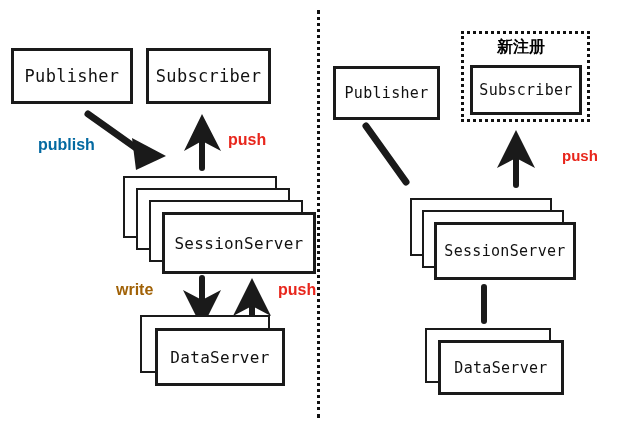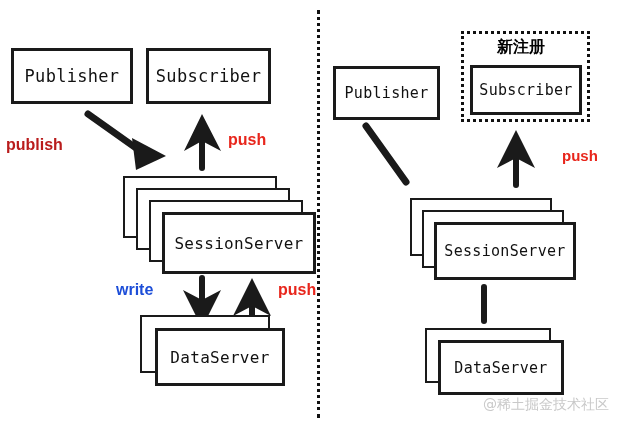--- a/index.html
+++ b/index.html
@@ -82,40 +82,40 @@
   </div>
 
   <div class="node-box" style="left:146px; top:48px; width:125px; height:56px;">
     <span class="node-label" style="font-size:17px;">Subscriber</span>
   </div>
 
   <svg class="arrow-svg" style="left:80px; top:108px;" width="110" height="70" viewBox="0 0 110 70">
     <line x1="8" y1="6" x2="63" y2="45" stroke="#1a1a1a" stroke-width="7" stroke-linecap="round"></line>
     <polygon points="52,30 86,48 56,62" fill="#1a1a1a"></polygon>
   </svg>
-  <div class="red-label" style="left:6px; top:136px; font-size:16px; color:#b91c1c;">publish</div>
+  <div class="red-label" style="left:38px; top:136px; font-size:16px; color:#0369a1;">publish</div>
 
   <svg class="arrow-svg" style="left:178px; top:110px;" width="48" height="60" viewBox="0 0 48 60">
     <line x1="24" y1="58" x2="24" y2="26" stroke="#1a1a1a" stroke-width="6" stroke-linecap="round"></line>
     <polygon points="24,4 43,41 24,31 6,41" fill="#1a1a1a"></polygon>
   </svg>
   <div class="red-label" style="left:228px; top:131px; font-size:16px; color:#e8261c;">push</div>
 
   <div class="stack-shadow" style="left:123px; top:176px; width:154px; height:62px;"></div>
   <div class="stack-shadow" style="left:136px; top:188px; width:154px; height:62px;"></div>
   <div class="stack-shadow" style="left:149px; top:200px; width:154px; height:62px;"></div>
   <div class="node-box" style="left:162px; top:212px; width:154px; height:62px; border-width:3px;">
     <span class="node-label" style="font-size:16px;">SessionServer</span>
   </div>
 
   <svg class="arrow-svg" style="left:178px; top:276px;" width="48" height="56" viewBox="0 0 48 56">
     <line x1="24" y1="2" x2="24" y2="26" stroke="#1a1a1a" stroke-width="6" stroke-linecap="round"></line>
     <polygon points="24,52 5,14 24,24 43,14" fill="#1a1a1a"></polygon>
   </svg>
-  <div class="red-label" style="left:116px; top:281px; font-size:16px; color:#1d4ed8;">write</div>
+  <div class="red-label" style="left:116px; top:281px; font-size:16px; color:#a16207;">write</div>
 
   <svg class="arrow-svg" style="left:228px; top:276px;" width="48" height="56" viewBox="0 0 48 56">
     <line x1="24" y1="54" x2="24" y2="26" stroke="#1a1a1a" stroke-width="6" stroke-linecap="round"></line>
     <polygon points="24,2 43,40 24,30 5,40" fill="#1a1a1a"></polygon>
   </svg>
   <div class="red-label" style="left:278px; top:281px; font-size:16px; color:#e8261c;">push</div>
 
   <div class="stack-shadow" style="left:140px; top:315px; width:130px; height:58px;"></div>
   <div class="node-box" style="left:155px; top:328px; width:130px; height:58px; border-width:3px;">
     <span class="node-label" style="font-size:16px;">DataServer</span>
@@ -152,15 +152,14 @@
 
   <svg class="arrow-svg" style="left:474px; top:285px;" width="20" height="40" viewBox="0 0 20 40">
     <line x1="10" y1="2" x2="10" y2="36" stroke="#1a1a1a" stroke-width="6" stroke-linecap="round"></line>
   </svg>
 
   <div class="stack-shadow" style="left:425px; top:328px; width:126px; height:55px;"></div>
   <div class="node-box" style="left:438px; top:340px; width:126px; height:55px; border-width:3px;">
     <span class="node-label" style="font-size:15px;">DataServer</span>
   </div>
 
-  <div class="watermark" style="left:483px; top:396px; font-size:14px;">@稀土掘金技术社区</div>
 
 </div>
 
 </body></html>

